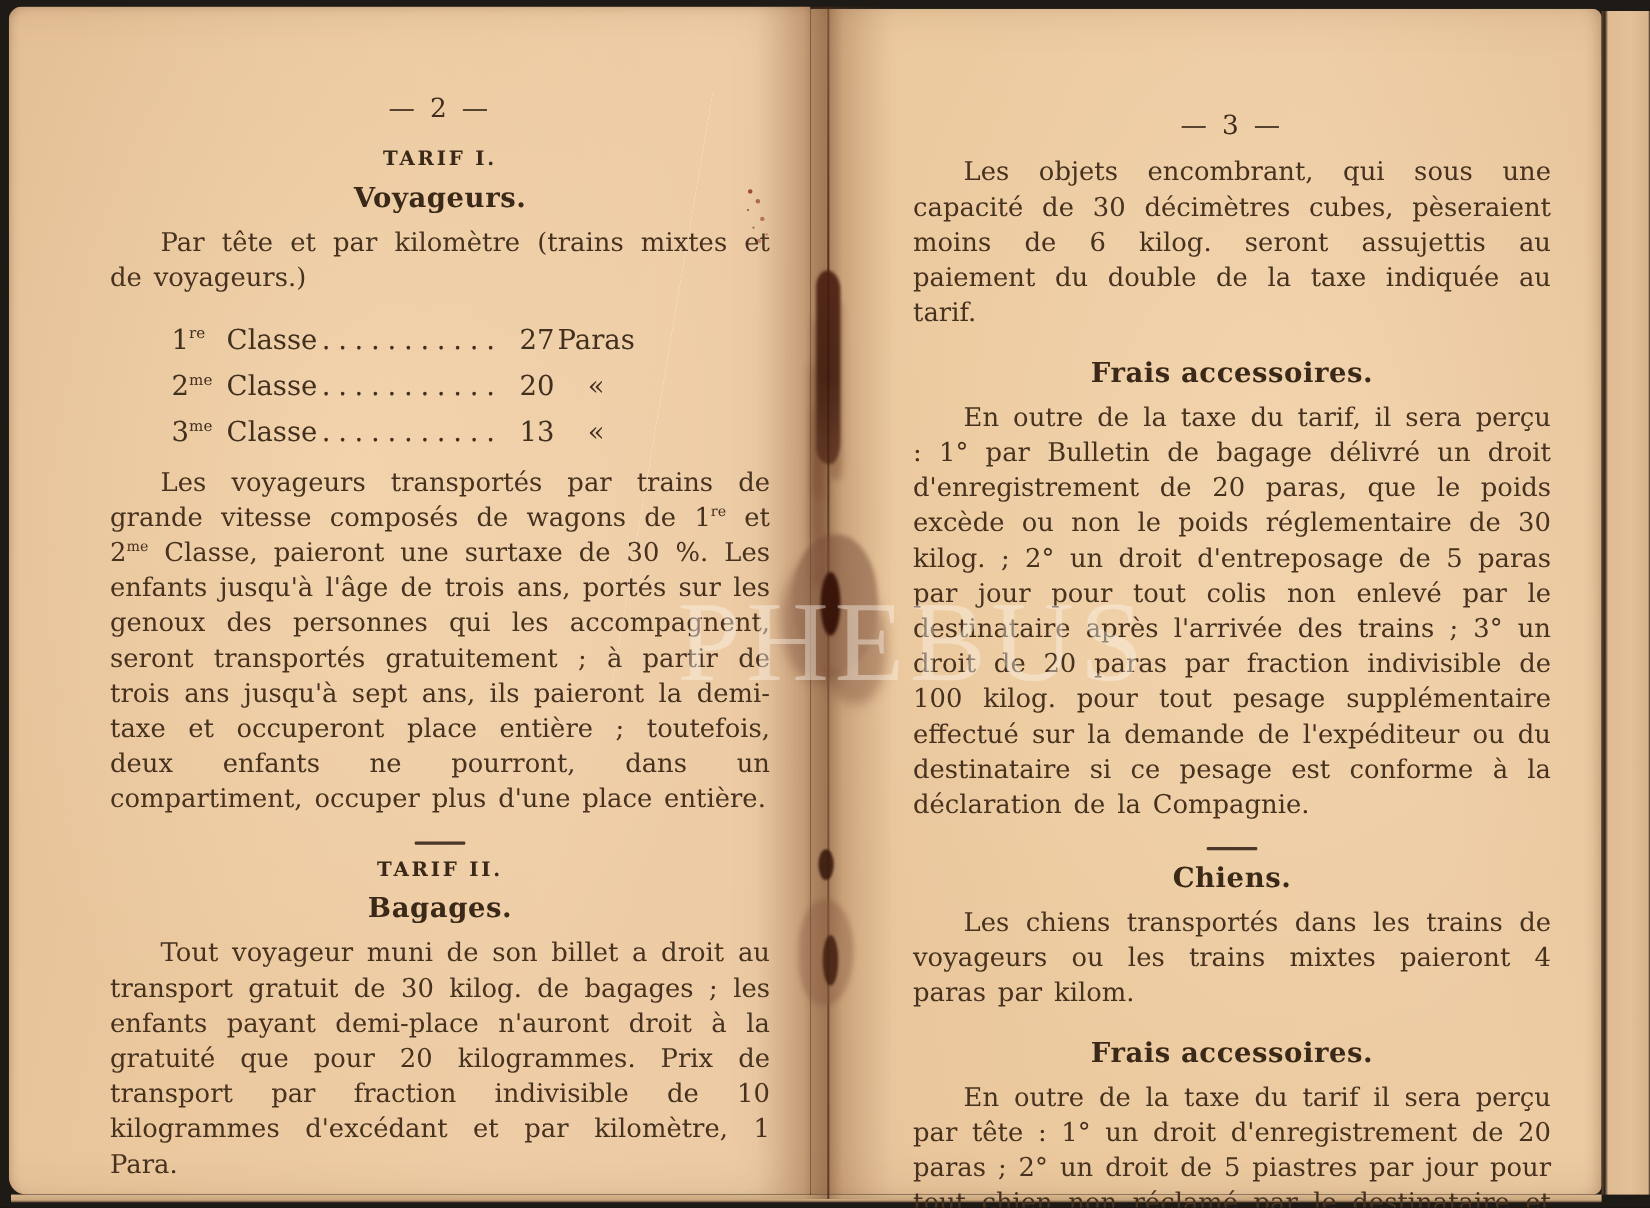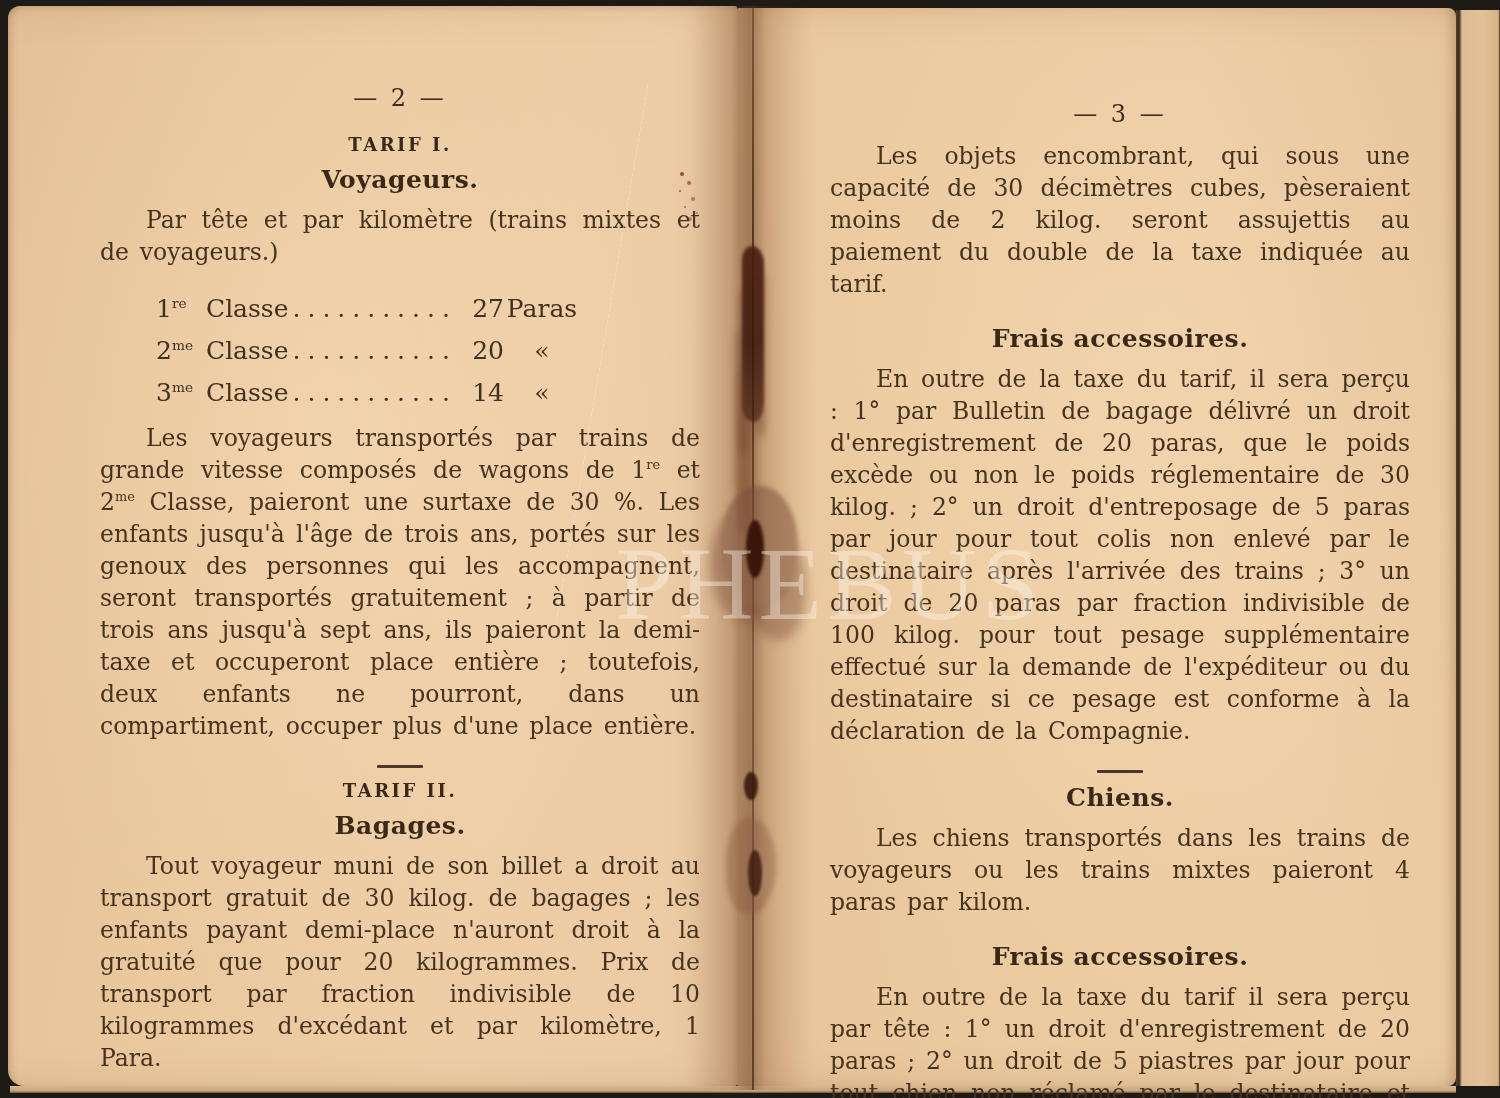--- a/index.html
+++ b/index.html
@@ -156,38 +156,38 @@
         <span class="tnum"><span>2</span><sup>me</sup></span>
         <span class="tlabel">Classe</span>
         <span class="tdots">...............</span>
         <span class="tval">20</span>
         <span class="tunit">«</span>
       </div>
       <div class="trow">
         <span class="tnum"><span>3</span><sup>me</sup></span>
         <span class="tlabel">Classe</span>
         <span class="tdots">...............</span>
-        <span class="tval">14</span>
+        <span class="tval">13</span>
         <span class="tunit">«</span>
       </div>
     </div>
 
     <p class="para mt-12"><span>Les voyageurs transportés par trains de grande vitesse composés de wagons de 1</span><sup>re</sup><span> et 2</span><sup>me</sup><span> Classe, paieront une surtaxe de 30 %.  Les enfants jusqu'à l'âge de trois ans, portés sur les genoux des personnes qui les accompagnent, seront transportés gratuitement ; à partir de trois ans jusqu'à sept ans, ils paieront la demi-taxe et occuperont place entière ; toutefois, deux enfants ne pourront, dans un compartiment, occuper plus d'une place entière.</span></p>
 
     <div class="divider"></div>
 
     <div class="h-tarif mt-12">TARIF II.</div>
     <div class="h-sub mt-10">Bagages.</div>
     <p class="para mt-10">Tout voyageur muni de son billet a droit au transport gratuit de 30 kilog. de bagages ; les enfants payant demi-place n'auront droit à la gratuité que pour 20 kilogrammes.  Prix de transport par fraction indivisible de 10 kilogrammes d'excédant et par kilomètre, 1 Para.</p>
   </div>
 
   <div class="col col-right">
     <div class="pgnum mt-pg-r">— 3 —</div>
 
-    <p class="para mt-12">Les objets encombrant, qui sous une capacité de 30 décimètres cubes, pèseraient moins de 2 kilog. seront assujettis au paiement du double de la taxe indiquée au tarif.</p>
+    <p class="para mt-12">Les objets encombrant, qui sous une capacité de 30 décimètres cubes, pèseraient moins de 6 kilog. seront assujettis au paiement du double de la taxe indiquée au tarif.</p>
 
     <div class="h-sub mt-16">Frais accessoires.</div>
     <p class="para mt-10">En outre de la taxe du tarif, il sera perçu :  1° par Bulletin de bagage délivré un droit d'enregistrement de 20 paras, que le poids excède ou non le poids réglementaire de 30 kilog. ;  2° un droit d'entreposage de 5 paras par jour pour tout colis non enlevé par le destinataire après l'arrivée des trains ;  3° un droit de 20 paras par fraction indivisible de 100 kilog. pour tout pesage supplémentaire effectué sur la demande de l'expéditeur ou du destinataire si ce pesage est conforme à la déclaration de la Compagnie.</p>
 
     <div class="divider"></div>
 
     <div class="h-sub mt-10">Chiens.</div>
     <p class="para mt-10">Les chiens transportés dans les trains de voyageurs ou les trains mixtes paieront 4 paras par kilom.</p>
 
     <div class="h-sub mt-14">Frais accessoires.</div>

